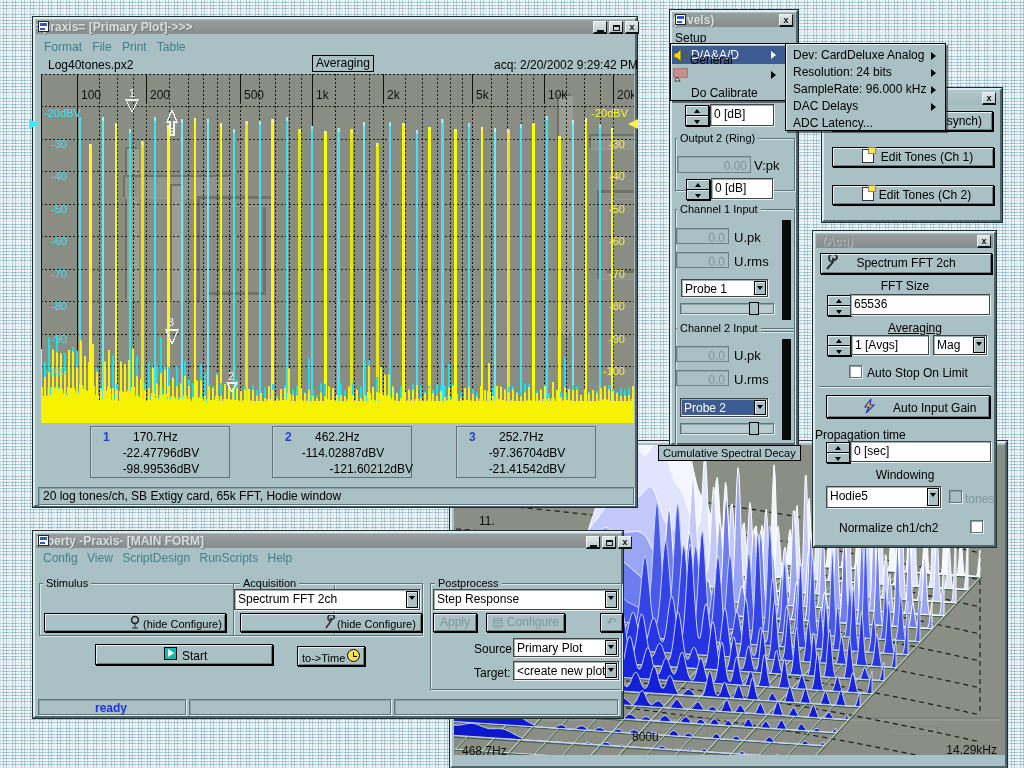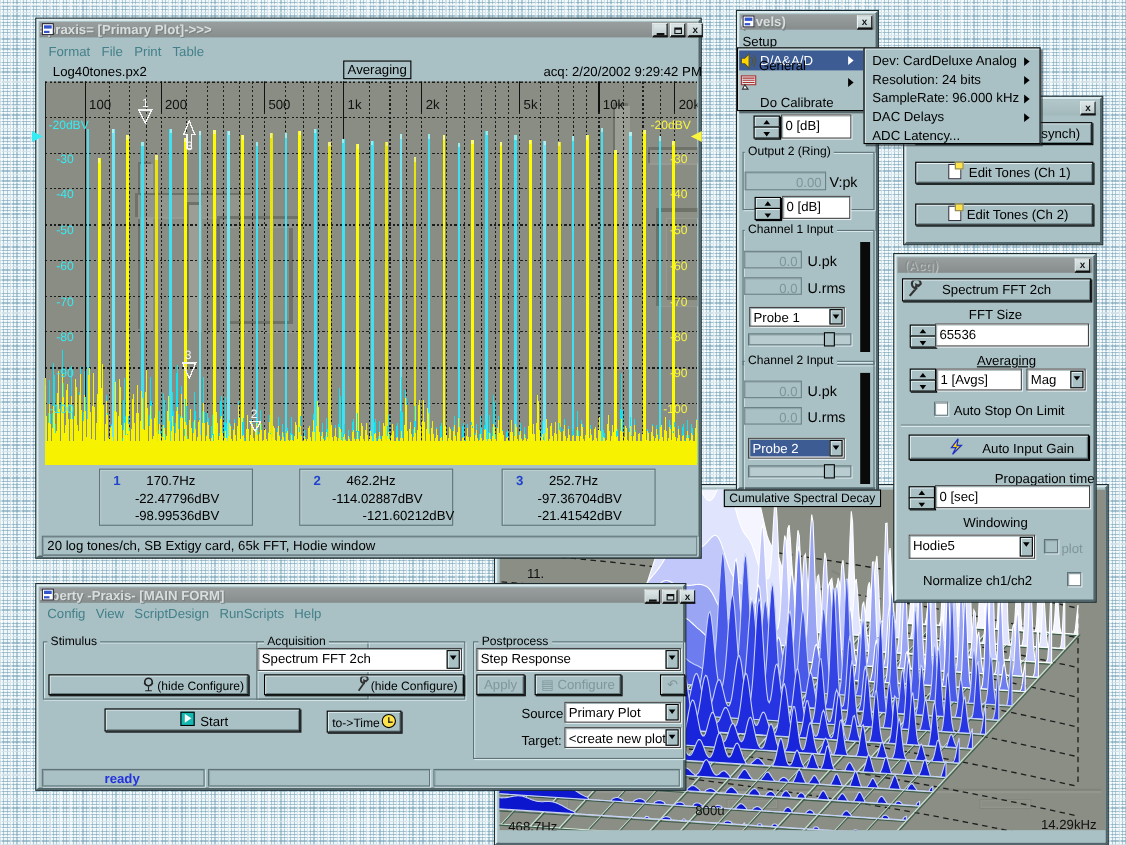--- a/index.html
+++ b/index.html
@@ -218,34 +218,34 @@
 <div class="tb" style="left:118px;top:102px;width:54px;height:20px">Mag<div class="dd"></div></div>
 <div class="ck" style="left:34px;top:132px"></div>
 <div class="lbl" style="left:52px;top:133px;font-size:12px">Auto Stop On Limit</div>
 <div class="sep" style="left:4px;top:153px;width:172px"></div>
 <div class="b3" style="left:11px;top:162px;width:164px;height:23px;line-height:21px">
       <span style="position:absolute;left:66px;top:2px">Auto Input Gain</span>
     </div>
 <svg style="position:absolute;left:47px;top:165px" width="16" height="17">
       <path d="M9,1 L3,9 h4 l-3,6 8,-8 h-4 z" fill="#ffd400" stroke="#2233cc" stroke-width="1.2"></path>
     </svg>
-<div class="lbl" style="left:0;top:195px;width:180px;text-align:right;font-size:12px">Propagation time</div>
+<div class="lbl" style="left:0;top:195px;width:180px;text-align:left;font-size:12px">Propagation time</div>
 <div class="spin" style="left:11px;top:209px">
       <div class="sb up" style="top:0">
         <i></i>
       </div>
       <div class="sb dn" style="top:10px">
         <i></i>
       </div>
     </div>
 <div class="tb" style="left:35px;top:208px;width:141px;height:21px">0 [sec]</div>
 <div class="lbl" style="left:0;top:235px;width:180px;text-align:center;font-size:12px">Windowing</div>
 <div class="tb" style="left:11px;top:253px;width:115px;height:22px">Hodie5<div class="dd"></div></div>
 <div class="ck" style="left:134px;top:257px;background:#a9c0c4"></div>
-<div class="lbl" style="left:150px;top:259px;color:#7f969b;font-size:12px">plot</div>
+<div class="lbl" style="left:150px;top:259px;color:#7f969b;font-size:12px">tones</div>
 <div class="lbl" style="left:24px;top:288px;font-size:12px">Normalize ch1/ch2</div>
 <div class="ck" style="left:155px;top:287px"></div>
 </div>
 <div class="w win" style="left:33px;top:17px;width:604px;height:490px">
 <div class="tbar"><span class="ticon"></span>=praxis= [Primary Plot]-&gt;&gt;&gt;</div>
 <div class="cap" style="left:558px;top:2px">
       <div class="cb">
         <i class="mn"></i>
       </div>
       <div class="cb">

